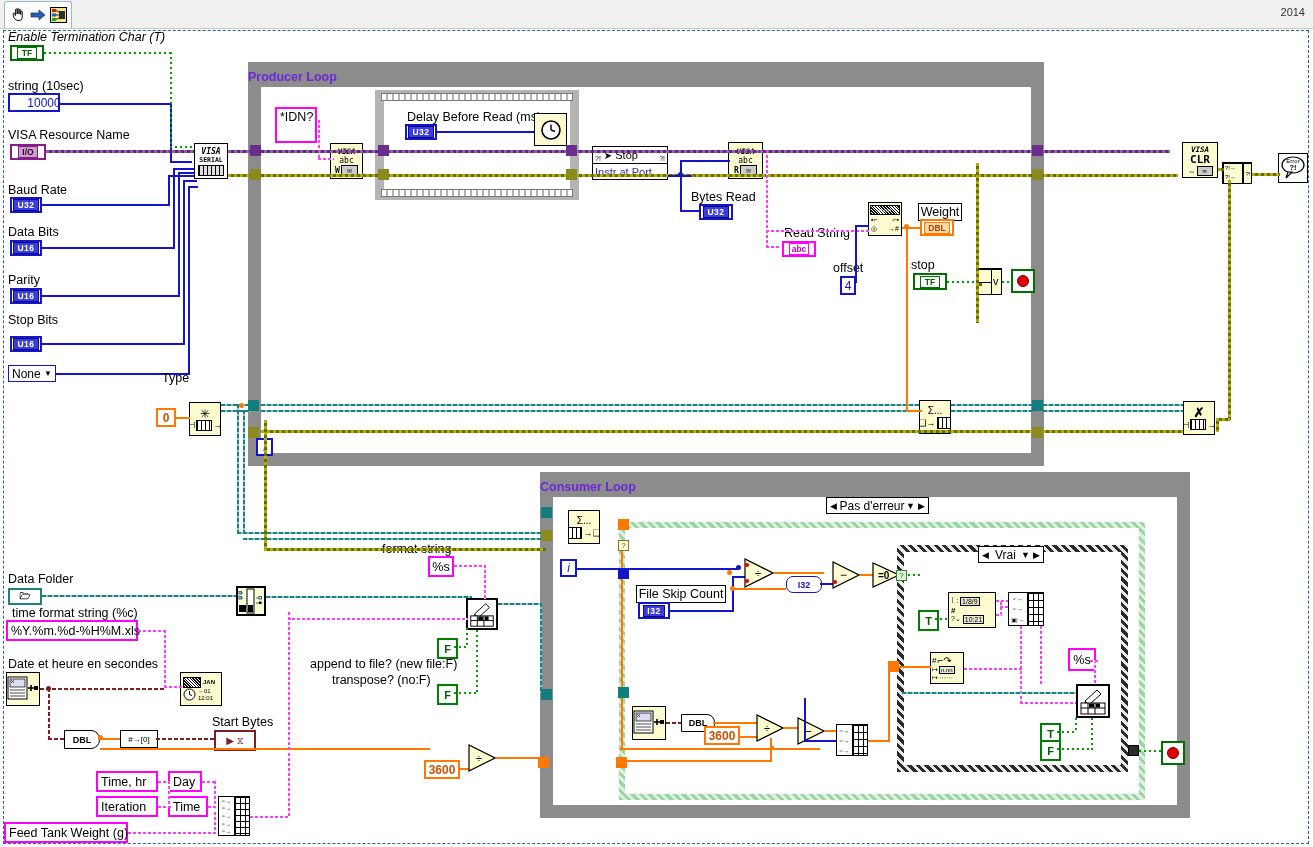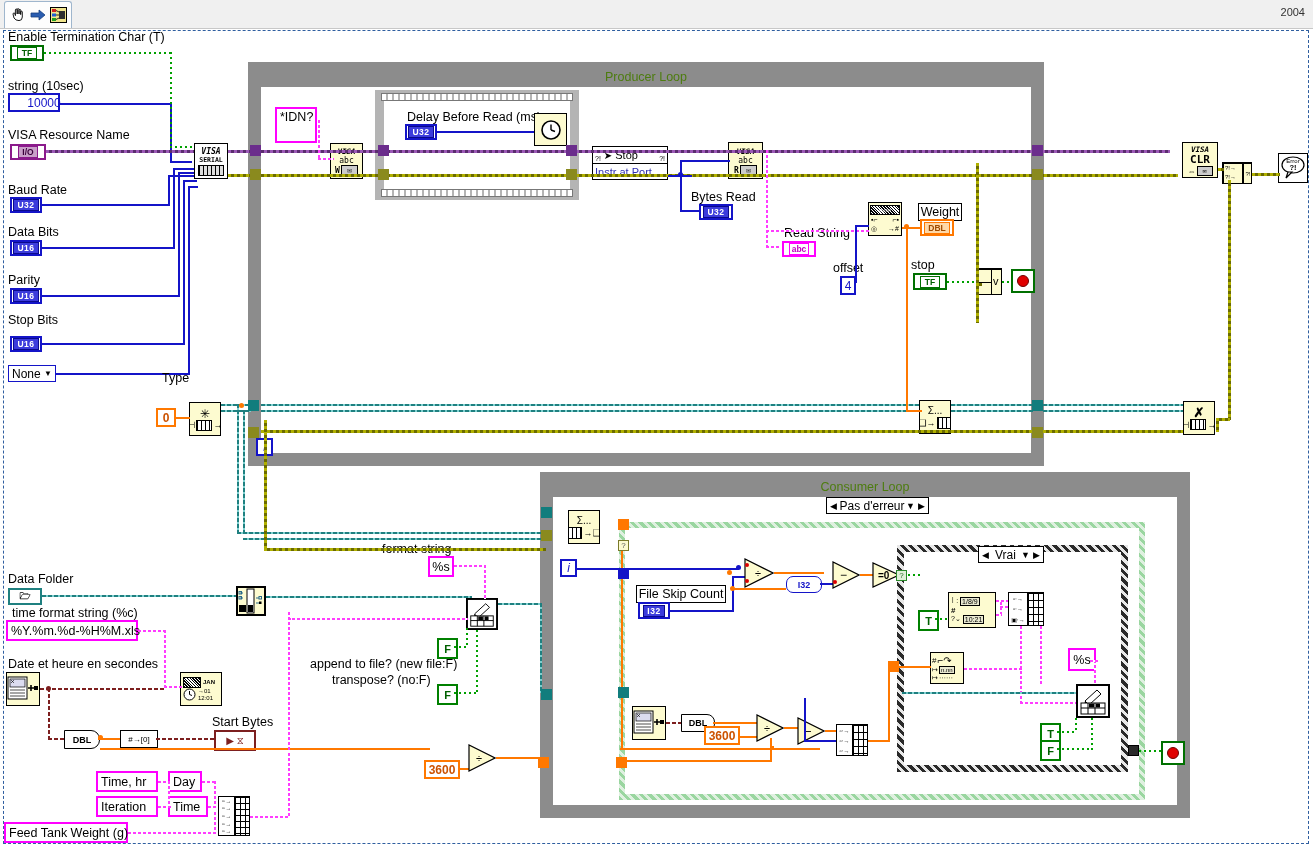--- a/index.html
+++ b/index.html
@@ -36,21 +36,21 @@
   .plainbox{border:1px solid #000;background:#fff;padding:0 3px;box-sizing:border-box;white-space:nowrap;font-size:12.5px;}
   
   .node{background:#fdfbd0;border:1px solid #000;box-sizing:border-box;position:absolute;
         display:flex;align-items:center;justify-content:center;overflow:hidden;}
   .node-w{background:#fff;border:1px solid #000;box-sizing:border-box;position:absolute;
         display:flex;align-items:center;justify-content:center;overflow:hidden;}
   .mono{font-family:"DejaVu Sans Mono",monospace;}
   
   .loop{position:absolute;background:#8c8c8c;box-sizing:border-box;}
   .loopinner{position:absolute;background:#fff;box-sizing:border-box;}
-  .looptitle{position:absolute;color:#4d7c0f;font-weight:normal;font-size:12.5px;text-align:center;}
+  .looptitle{position:absolute;color:#6d28d9;font-weight:bold;font-size:12.5px;}
   
   .tun{position:absolute;box-sizing:border-box;}
   .tun-yel{background:#8a8a1e;}
   .tun-pur{background:#6b2d8c;}
   .tun-teal{background:#117d7d;}
   .tun-blue{background:#1414c8;}
   .tun-org{background:#ff7800;}
   
   .w{position:absolute;}
   .wh{height:1px;} .wv{width:1px;}
@@ -107,25 +107,25 @@
     <svg width="17" height="16" viewBox="0 0 17 16">
         <rect x="0.5" y="0.5" width="16" height="15" fill="#f0e48c" stroke="#000"></rect>
         <rect x="2" y="2" width="4" height="3" fill="#d02020"></rect>
         <rect x="2" y="6.5" width="4" height="3" fill="#2060d0"></rect>
         <rect x="2" y="11" width="4" height="3" fill="#20a020"></rect>
         <rect x="9" y="4" width="6" height="8" fill="#303030"></rect>
         <path d="M6 3.5 L9 5 M6 8 L9 8 M6 12.5 L9 11" stroke="#000" stroke-width="0.8" fill="none"></path>
       </svg>
   </span>
 </div>
-<div class="abs lblsm" id="yearlabel">2004</div>
+<div class="abs lblsm" id="yearlabel">2014</div>
 
 <div class="abs" id="outerframe"></div>
 
-<div class="abs lbl" style="left:8px;top:30px;">Enable Termination Char (T)</div>
+<div class="abs lbl" style="left:8px;top:30px;font-style:italic;">Enable Termination Char (T)</div>
 <div class="abs term t-green" style="left:10px;top:45px;width:34px;height:16px;">
   <span class="chip">TF</span>
 </div>
 
 <div class="abs lbl" style="left:8px;top:79px;">string (10sec)</div>
 <div class="abs term t-numblue" style="left:8px;top:93px;width:52px;height:19px;padding-left:20px;">
   <span>10000</span>
 </div>
 
 <div class="abs lbl" style="left:8px;top:128px;">VISA Resource Name</div>

